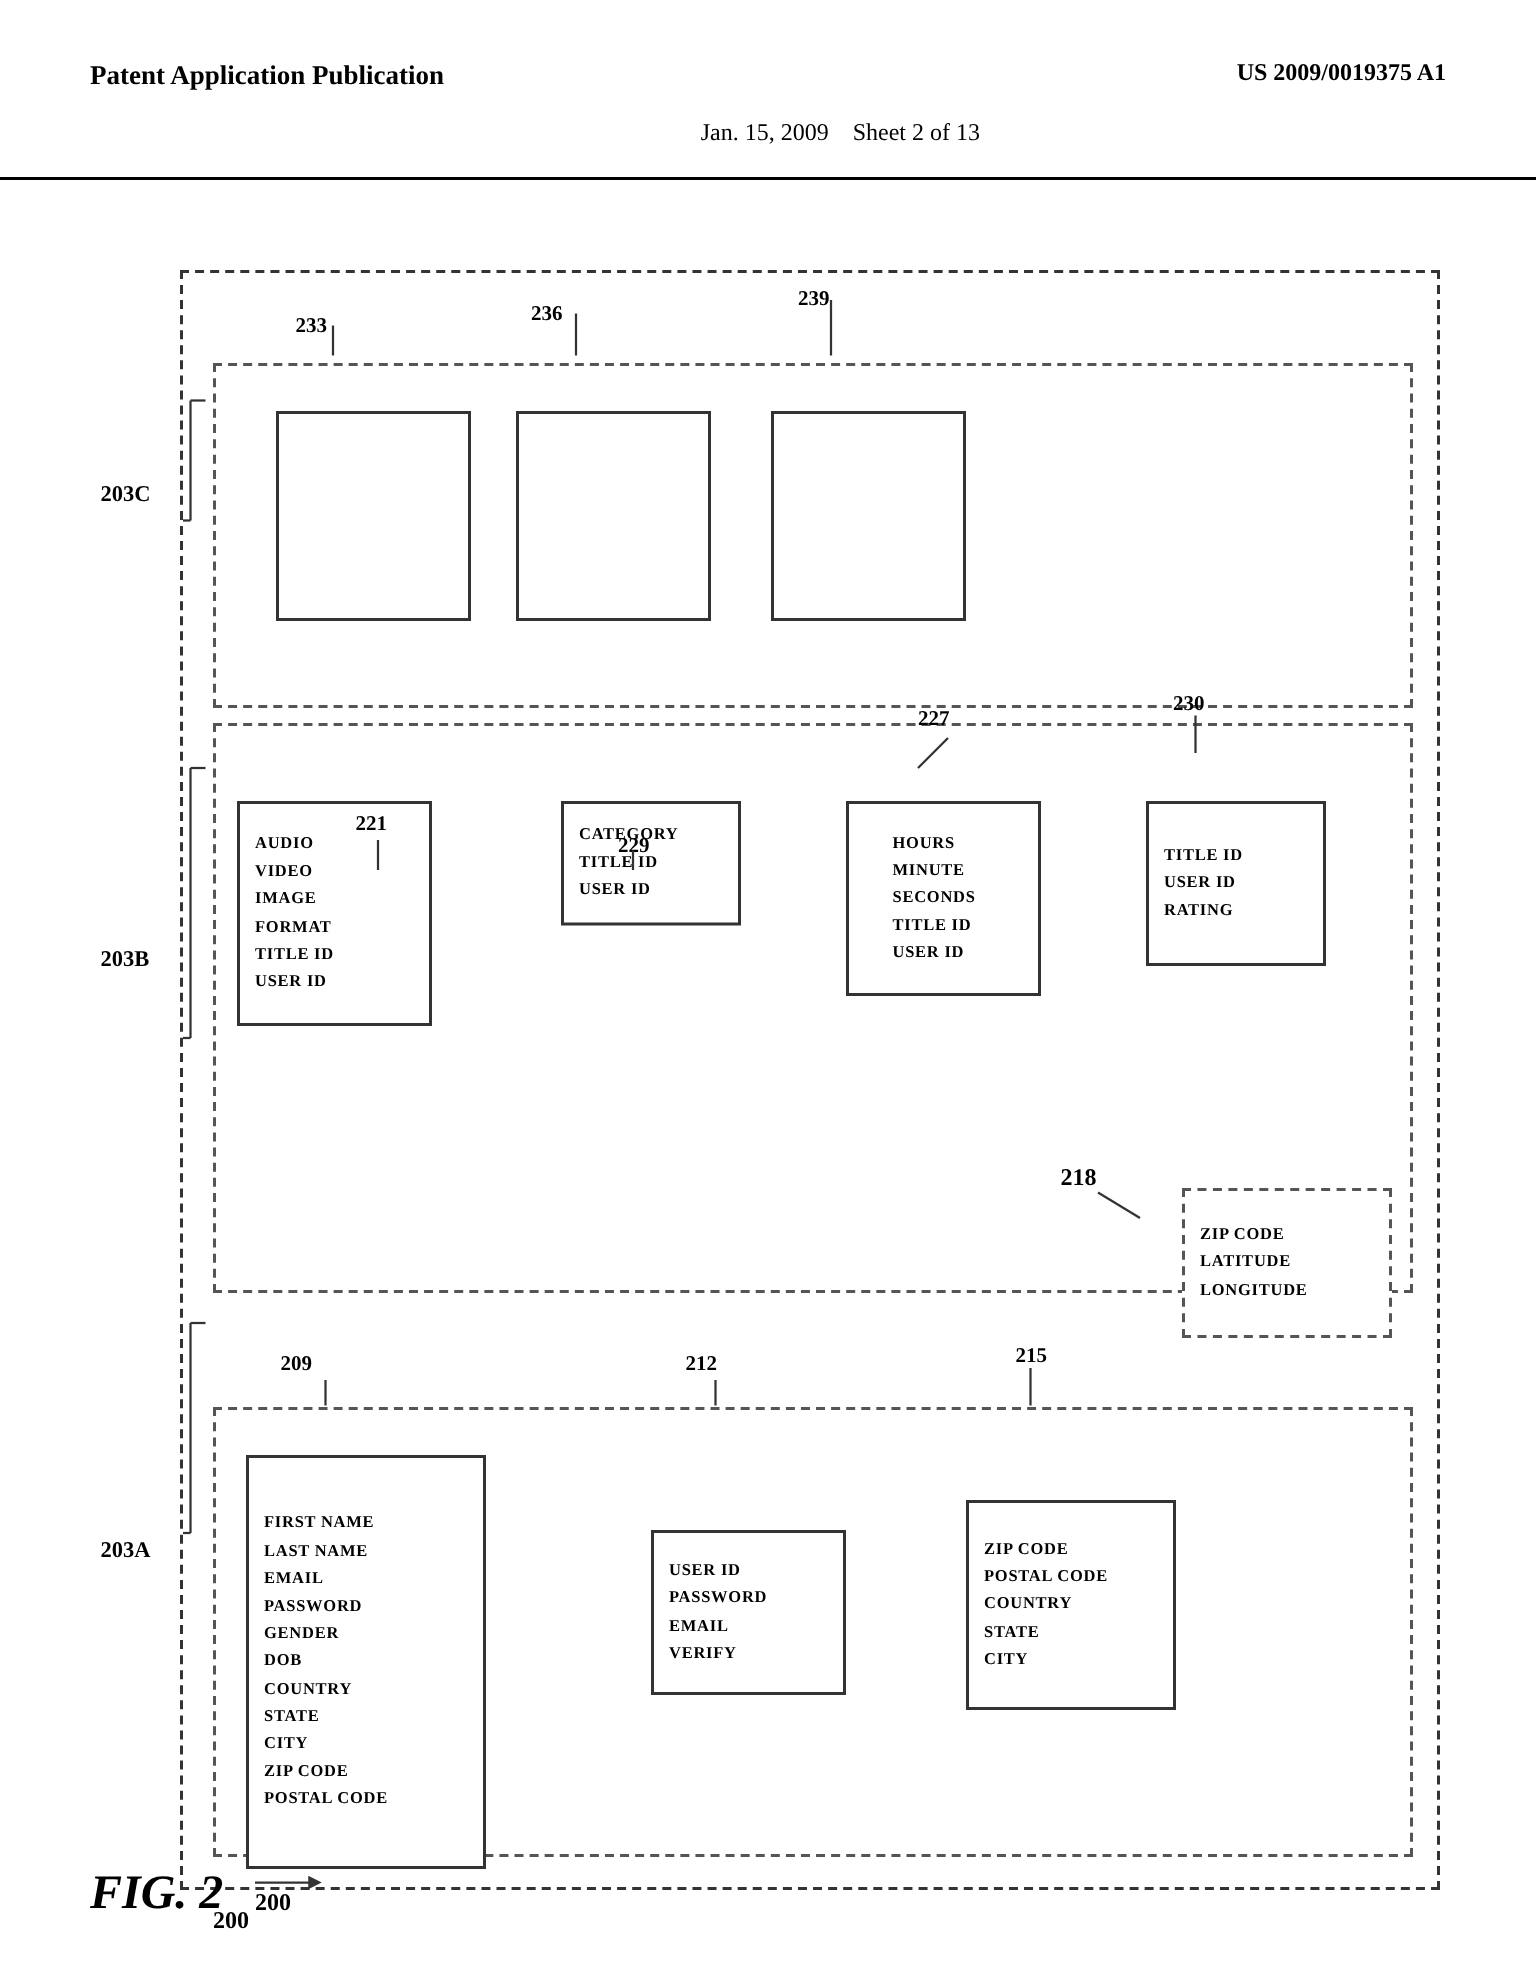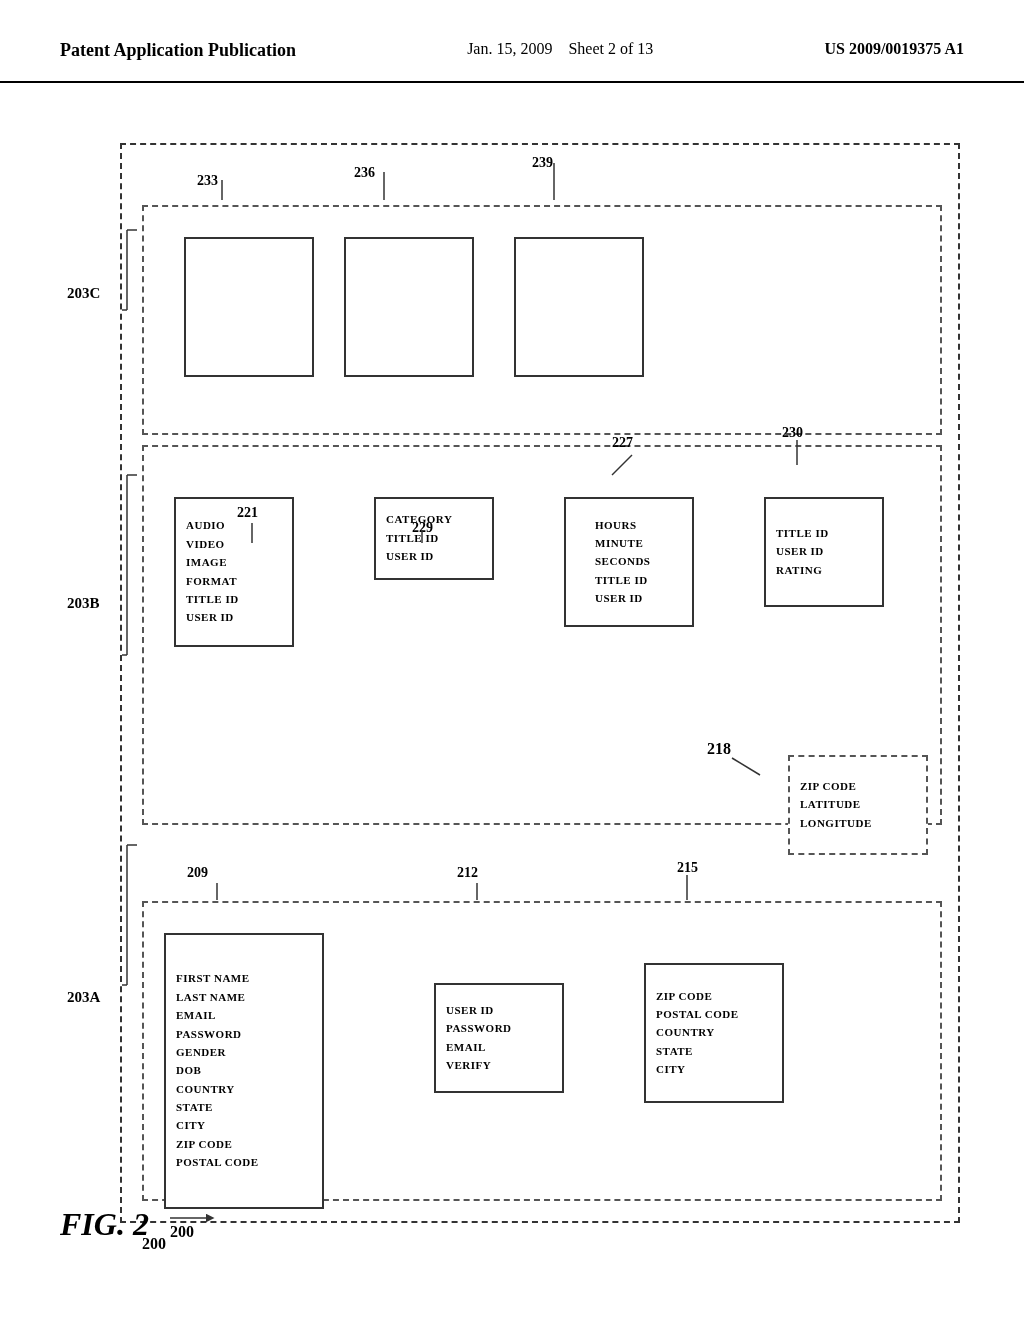--- a/index.html
+++ b/index.html
@@ -20,20 +20,21 @@
       padding: 40px 60px 20px 60px;
       border-bottom: 2px solid #000;
     }
     .header-left {
       font-size: 18px;
       font-weight: bold;
     }
     .header-center {
       font-size: 16px;
       text-align: center;
+      margin-top: 40px;
     }
     .header-right {
       font-size: 16px;
       font-weight: bold;
     }
 
     
     .diagram-area {
       position: relative;
       width: 100%;
@@ -153,21 +154,21 @@
 
     <div class="section-203c">
 
       <div class="thumb-box" style="left:40px; top:30px; width:130px; height:140px;"></div>
       <div class="thumb-box" style="left:200px; top:30px; width:130px; height:140px;"></div>
       <div class="thumb-box" style="left:370px; top:30px; width:130px; height:140px;"></div>
     </div>
 
     <div class="section-203b">
 
-      <div class="data-box" style="left:30px; top:50px; width:120px; height:150px;">
+      <div class="data-box" style="left:14px; top:50px; width:130px; height:150px;">
         <span>AUDIO</span>
         <span>VIDEO</span>
         <span>IMAGE</span>
         <span>FORMAT</span>
         <span>TITLE ID</span>
         <span>USER ID</span>
       </div>
 
       <div class="data-box" style="left:230px; top:50px; width:120px; height:83px;">
         <span>CATEGORY</span>

